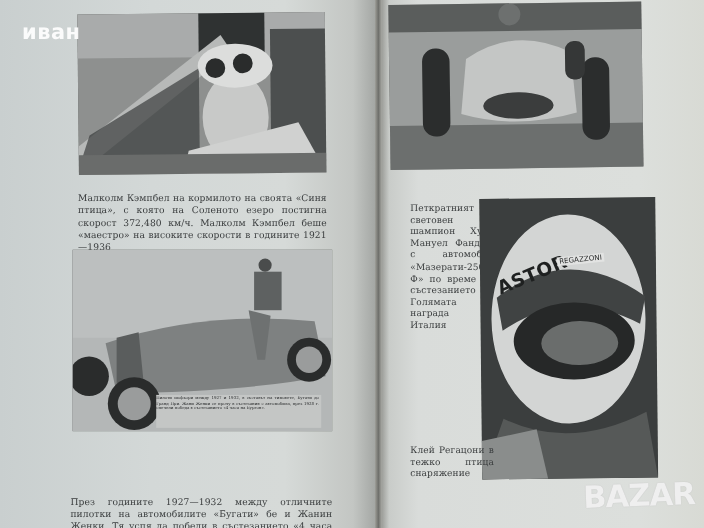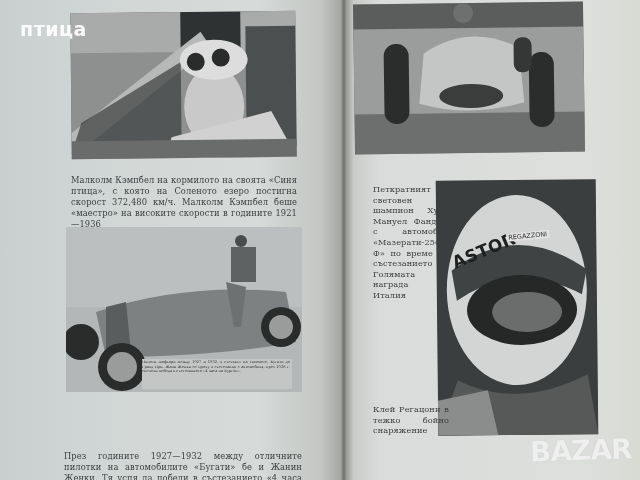--- a/index.html
+++ b/index.html
@@ -87,16 +87,16 @@
     <path d="M15 90 Q80 40 150 90 L145 115 Q80 80 20 120 Z" fill="#404343"></path>
     <ellipse cx="85" cy="130" rx="55" ry="35" fill="#262828"></ellipse>
     <ellipse cx="90" cy="132" rx="35" ry="20" fill="#6a6d6c"></ellipse>
     <path d="M20 200 Q80 230 150 195 L160 255 L0 255 Z" fill="#565958"></path>
     <path d="M0 220 L50 210 L60 255 L0 255 Z" fill="#8a8d8c"></path>
   </svg>
   <div style="position:absolute;left:14px;top:60px;font-family:'DejaVu Sans',sans-serif;font-weight:bold;font-size:17px;color:#1e2020;transform:rotate(-22deg);letter-spacing:0.5px;">ASTOR</div>
   <div style="position:absolute;left:70px;top:52px;font-family:'DejaVu Sans',sans-serif;font-size:6.5px;color:#2a2c2c;background:#e2e3e2;padding:0 2px;transform:rotate(-5deg);">REGAZZONI</div>
 </div>
 
-<div class="caption narrow" style="left:355px;top:404px;width:76px;">Клей Регацони в тежко бойно снаряжение</div>
+<div class="caption narrow" style="left:355px;top:404px;width:76px;">Клей Регацони в тежко птица снаряжение</div>
 
-<div class="watermark-top">птица</div>
+<div class="watermark-top">иван</div>
 <div class="watermark-bazar">BAZAR</div>
 
 </body></html>

